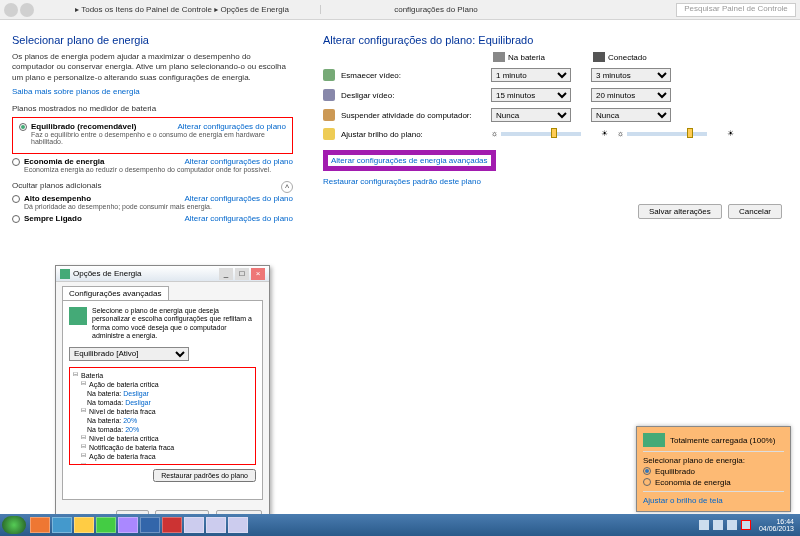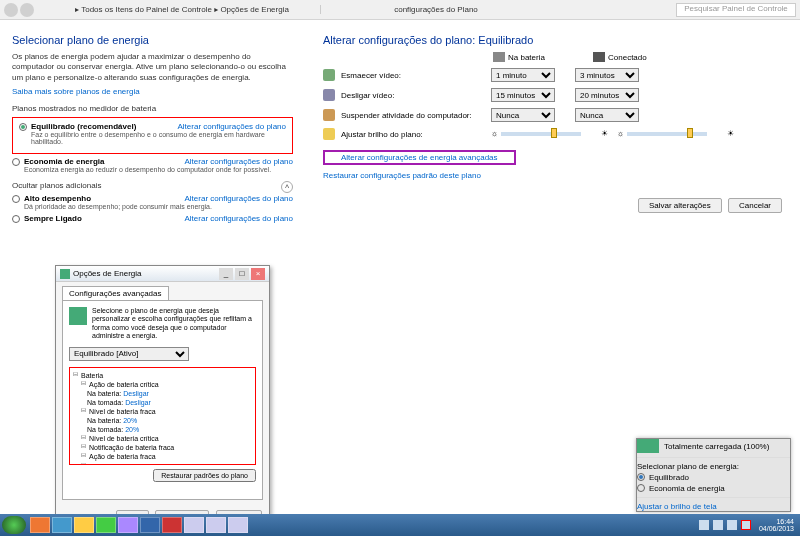--- a/index.html
+++ b/index.html
@@ -29,21 +29,21 @@
 .plan-item .radio.sel::after { content:""; position:absolute; left:1px; top:1px; width:4px; height:4px; border-radius:50%; background:#4a7; }
 .plan-item .name { font-weight: bold; font-size: 8px; }
 .plan-item .hint { font-size: 7px; color: #555; }
 .plan-item .edit { position: absolute; right: 0; top: 0; }
 .collapse { position: absolute; right: 0; top: 0; width: 12px; height: 12px; border: 1px solid #aaa; border-radius: 50%; text-align: center; line-height: 10px; font-size: 8px; color:#555; }
 
 
 .setting-row { display: flex; align-items: center; margin: 6px 0; font-size: 8px; }
 .setting-row .icon { width: 12px; height: 12px; background: #7a7; margin-right: 6px; border-radius: 2px; }
 .setting-row .label { flex: 0 0 150px; }
-.setting-row select { font-size: 8px; height: 14px; width: 64px; margin-right: 20px; border:1px solid #888; background:#eee; }
+.setting-row select { font-size: 8px; height: 14px; width: 80px; margin-right: 20px; border:1px solid #888; background:#eee; }
 .col-head { display:flex; margin: 6px 0 2px 170px; }
 .col-head .h { width:100px; font-size:8px; display:flex; align-items:center; }
 .col-head .h .ic { width:12px; height:10px; background:#888; margin-right:3px; }
 .slider-track { width:80px; height:4px; background:#cde; position:relative; margin-right:20px; }
 .slider-track .thumb { position:absolute; width:6px; height:10px; background:#fc5; border:1px solid #a80; top:-4px; left:50px; }
 .sun { width:10px; height:10px; display:inline-block; }
 .actions { text-align: right; margin-top: 18px; }
 .actions button, .dlg-btn { font-size: 8px; padding: 2px 10px; background: #f0f0f0; border: 1px solid #aaa; border-radius: 2px; margin-left: 4px; }
 
 
@@ -58,21 +58,21 @@
 .tree-box { border:1px solid red; height:98px; margin-top:6px; padding:3px; overflow:hidden; background:#fff; }
 .tree-box .node { font-size: 7px; padding-left: 8px; position:relative; line-height:1.3; }
 .tree-box .node::before { content:"⊟"; position:absolute; left:0; font-size:6px; color:#666; }
 .tree-box .sub { padding-left: 14px; font-size:7px; line-height:1.3; }
 .tree-box .val { color:#0066cc; }
 .dialog .restore { text-align:right; margin-top:4px; }
 .dialog .restore button { font-size:7px; padding:1px 6px; }
 .dialog .btns { position:absolute; bottom:-26px; right:0; }
 
 
-.bat-popup { position:absolute; right:9px; bottom:24px; width:155px; background:#e5e5e5; border:1px solid #888; font-size:8px; box-shadow: 0 0 4px rgba(0,0,0,0.3); }
+.bat-popup { position:absolute; right:9px; bottom:24px; width:155px; background:#fdba74; border:1px solid #888; padding:6px; font-size:8px; box-shadow: 0 0 4px rgba(0,0,0,0.3); }
 .bat-popup .top { display:flex; align-items:center; margin-bottom:4px; }
 .bat-popup .top .bic { width:22px; height:14px; background:#4a7; margin-right:5px; }
 .bat-popup hr { border:none; border-top:1px solid #ddd; margin:4px 0; }
 .bat-popup .opt { padding-left:12px; position:relative; margin:2px 0; }
 .bat-popup .opt .r { position:absolute; left:0; top:0; width:8px; height:8px; border:1px solid #666; border-radius:50%; }
 .bat-popup .opt .r.sel::after { content:""; position:absolute; left:1px; top:1px; width:4px;height:4px;border-radius:50%;background:#37b; }
 .bat-popup .more { border:1px solid red; padding:1px 2px; display:block; }
 
 
 .taskbar { position:absolute; bottom:0; left:0; right:0; height:22px; background: linear-gradient(#4a7cb0,#2a5a8a); display:flex; align-items:center; padding:0 2px; }
@@ -221,21 +221,21 @@
       <span class="sun">☀</span>
       <span style="width:6px"></span>
       <span class="sun">☼</span>
       <div class="slider-track">
           <div class="thumb" style="left:60px"></div>
         </div>
       <span class="sun">☀</span>
     </div>
 
     <div style="margin-top:10px">
-      <a href="#" style="border:2px solid #a21caf; padding:1px 16px; display:inline-block">Alterar configurações de energia avançadas</a>
+      <a href="#" style="border:5px solid #a21caf; padding:1px 3px; display:inline-block">Alterar configurações de energia avançadas</a>
     </div>
     <div style="margin-top:6px">
       <a href="#">Restaurar configurações padrão deste plano</a>
     </div>
     <div class="actions">
       <button>Salvar alterações</button>
       <button>Cancelar</button>
     </div>
   </div>
 </div>

